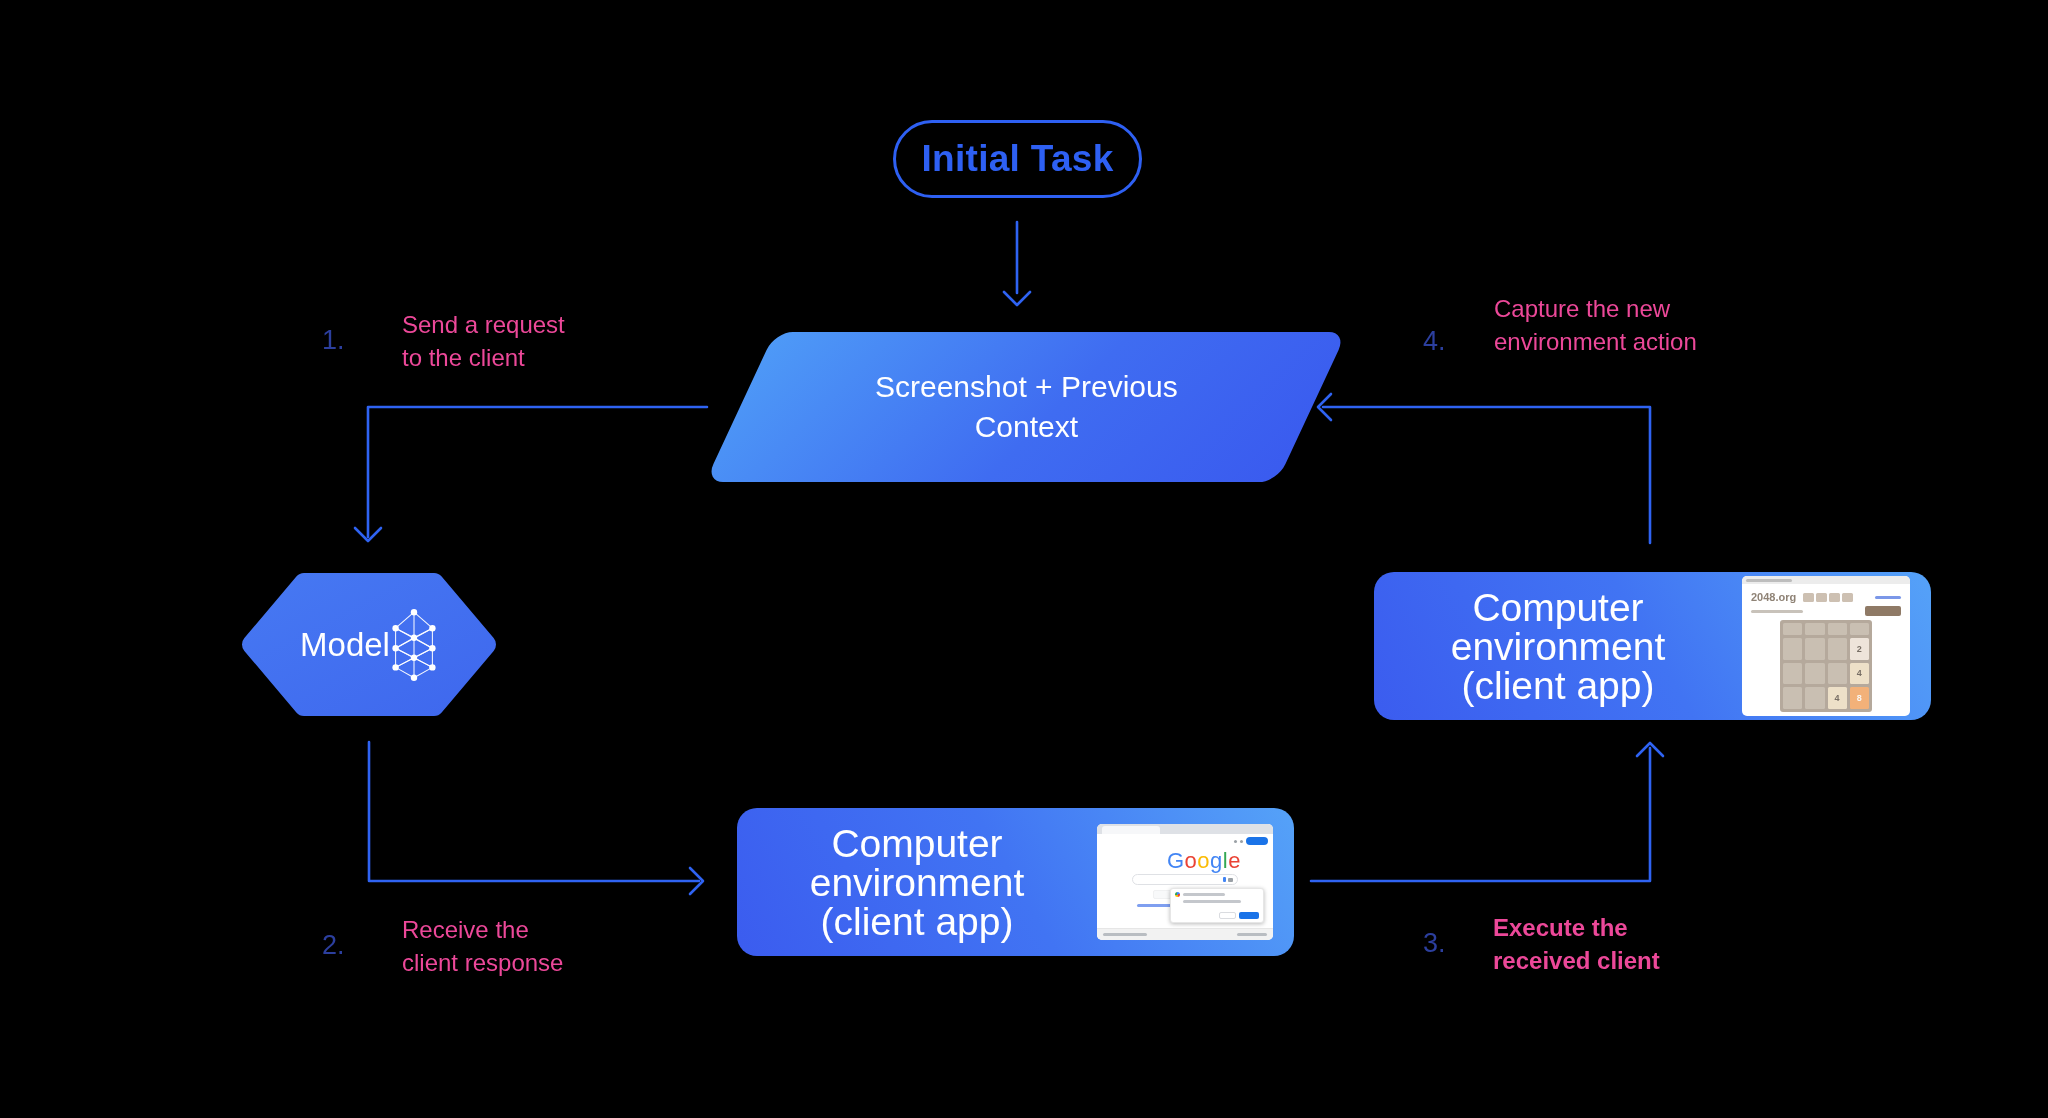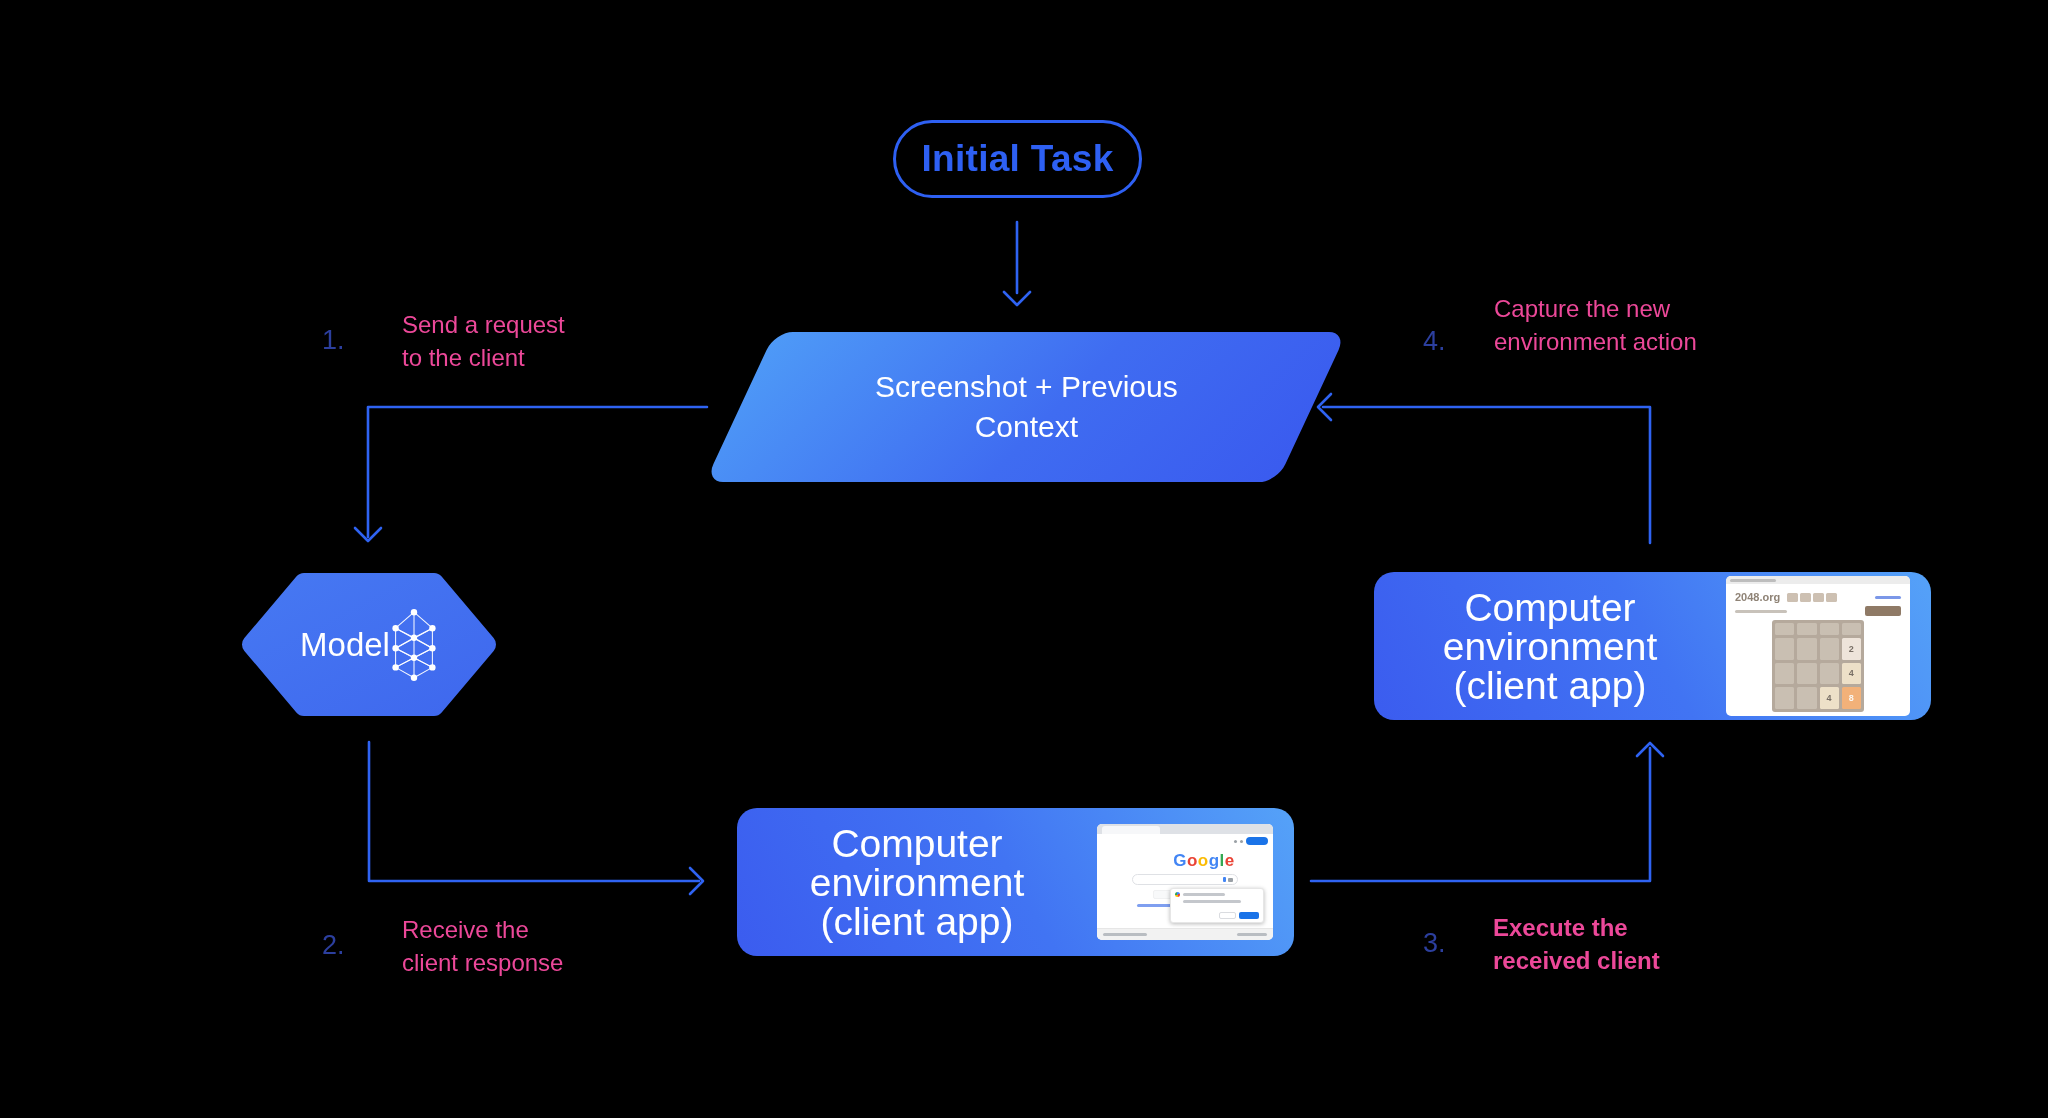--- a/index.html
+++ b/index.html
@@ -68,21 +68,21 @@
   }
   .dash { border-radius:2px; }
 
   
   .thumb.google { width:176px; height:116px; }
   .g-topbar { height:10px; background:#dee1e6; position:relative; }
   .g-tab { position:absolute; left:5px; top:2px; width:58px; height:8px; background:#f6f7f9; border-radius:3px 3px 0 0; }
   .g-ctl { position:absolute; right:5px; top:13px; display:flex; align-items:center; gap:3px; }
   .g-ctl .dot { width:3px; height:3px; border-radius:50%; background:#9aa0a6; }
   .g-signin { width:22px; height:8px; background:#1a73e8; border-radius:4px; }
-  .g-logo { margin-top:18px; text-align:center; font-size:17px; font-weight:700; letter-spacing:.5px; line-height:17px;margin-left:38px; }
+  .g-logo { margin-top:18px; text-align:center; font-size:22px; font-weight:400; letter-spacing:.5px; line-height:17px;margin-left:38px; }
   .g-search {
     width:106px; height:11px; margin:5px auto 0; border:1px solid #dfe1e5; border-radius:7px;
     display:flex; align-items:center; justify-content:flex-end; gap:2px; padding-right:4px; box-sizing:border-box;
   }
   .g-search .mic { width:3px; height:5px; background:#4285F4; border-radius:1px; }
   .g-search .kb  { width:5px; height:4px; background:#9aa0a6; border-radius:1px; }
   .g-btns { margin-top:5px; display:flex; justify-content:center; gap:6px; }
   .g-btn { width:27px; height:7px; background:#f8f9fa; border:1px solid #f0f1f2; border-radius:2px; }
   .g-linkline { margin:5px auto 0; width:96px; height:3px; background:#7f9ff0; }
   .g-dialog {
@@ -96,21 +96,21 @@
   .g-dbtns { position:absolute; right:4px; bottom:3px; display:flex; gap:3px; }
   .g-dbtn-o { width:17px; height:7px; border:1px solid #dadce0; border-radius:2px; box-sizing:border-box; }
   .g-dbtn-b { width:20px; height:7px; background:#1a73e8; border-radius:2px; }
   .g-footer {
     position:absolute; bottom:0; left:0; right:0; height:11px; background:#f2f2f2; border-top:1px solid #e6e6e6;
     display:flex; align-items:center; justify-content:space-between; padding:0 6px;
   }
   .g-footer .dash { height:2.5px; background:#b9bdc2; }
 
   
-  .thumb.g2048 { width:184px; height:140px; }
+  .thumb.g2048 { width:168px; height:140px; }
   .t-topbar { height:8px; background:#ececec; display:flex; align-items:center; padding-left:4px; }
   .t-topbar .dash { width:46px; height:3px; background:#bdbdbd; }
   .t-header { display:flex; align-items:center; padding:0 9px; margin-top:7px; }
   .t-title { color:#8f8376; font-size:11px; font-weight:700; }
   .t-scores { display:flex; gap:2px; margin-left:7px; }
   .t-score { width:11px; height:9px; background:#cdc0b2; border-radius:1.5px; }
   .t-toplink { margin-left:auto; width:26px; height:3px; background:#7b97e8; }
   .t-sub { display:flex; align-items:center; padding:0 9px; margin-top:3px; }
   .t-sub .gray { width:52px; height:3px; background:#c8c2ba; }
   .t-newgame { margin-left:auto; width:36px; height:10px; background:#8f7a66; border-radius:2px; }

